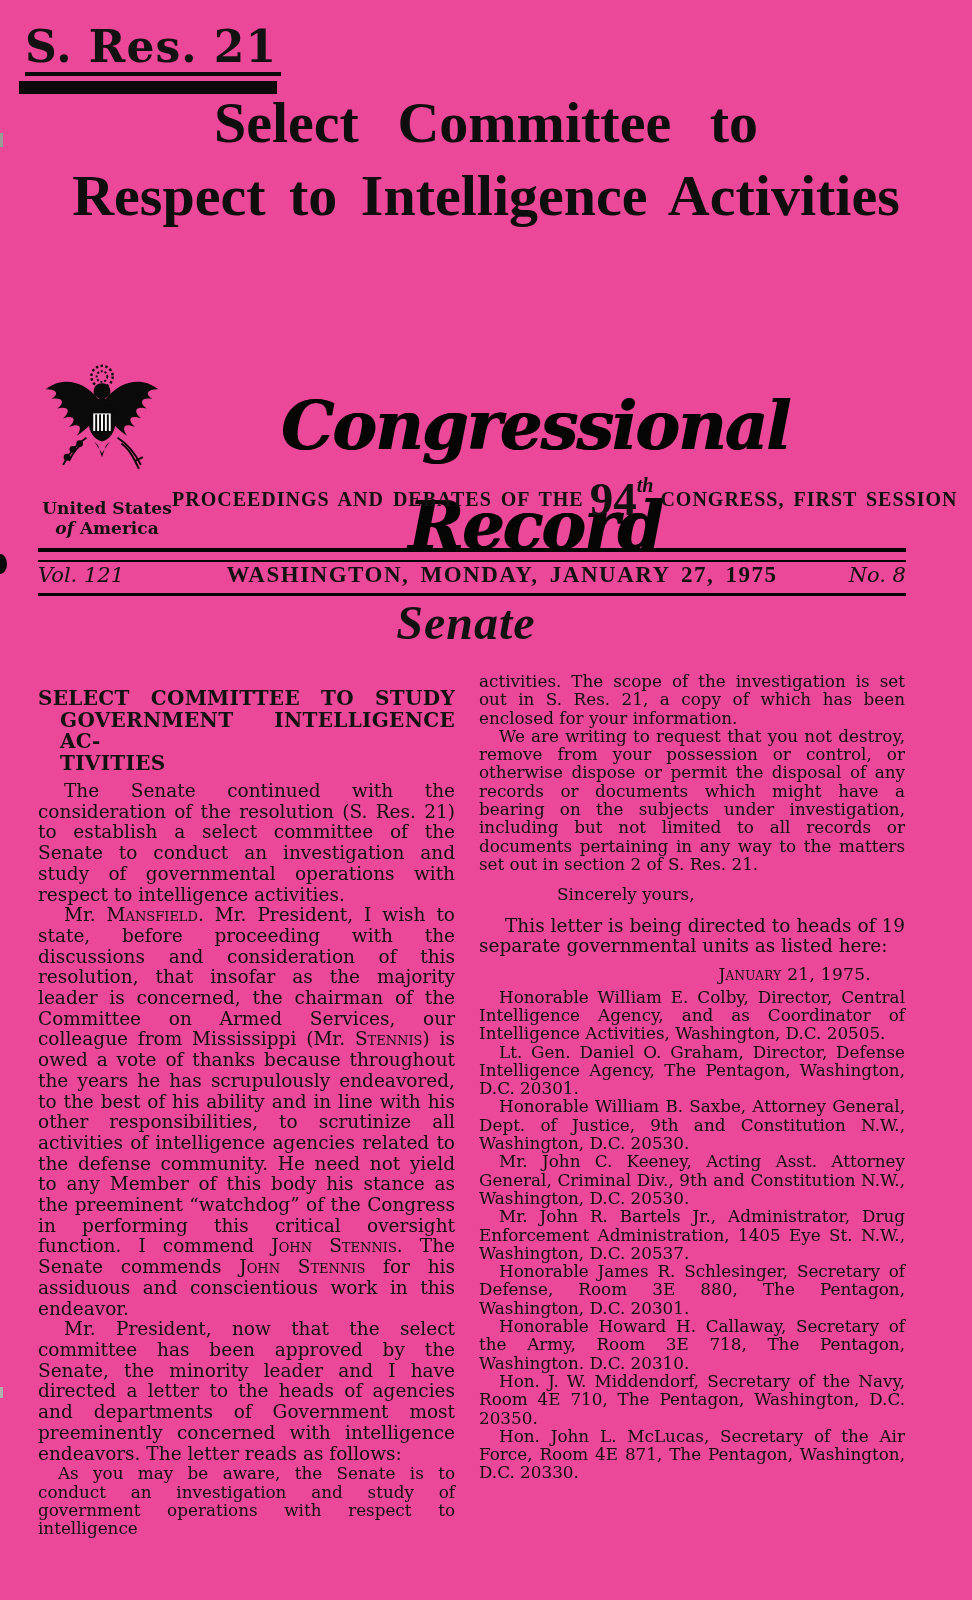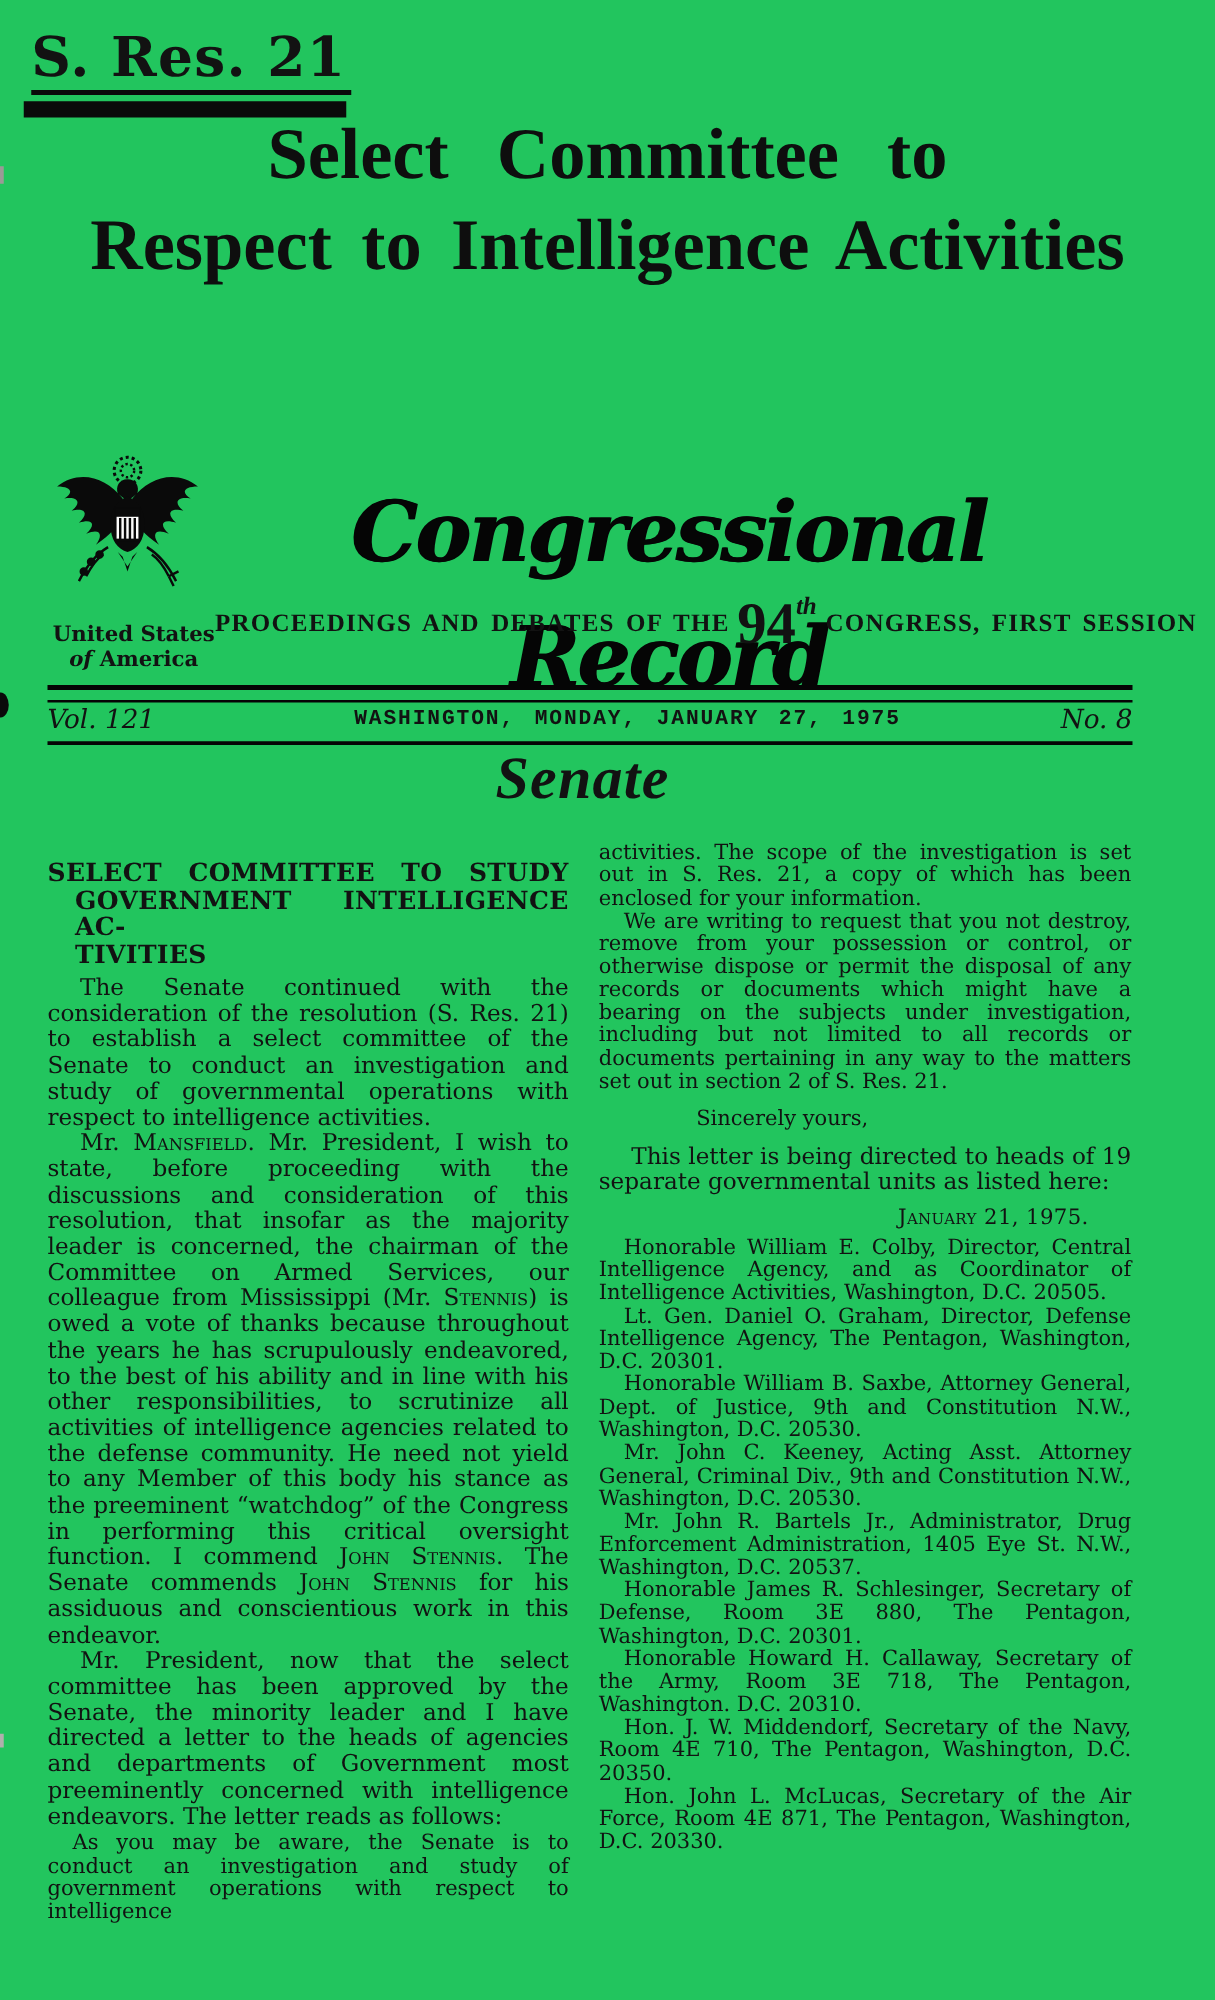--- a/index.html
+++ b/index.html
@@ -1,18 +1,18 @@
 <!DOCTYPE html>
 <html><head>
 <meta charset="utf-8">
 <style>
   html,body { margin:0; padding:0; background:#ffffff; }
   .page {
     position:relative; width:972px; height:1600px; margin:0 auto;
-    background:#22c55e; color:#121212; overflow:hidden;
+    background:#ec4899; color:#121212; overflow:hidden;
     font-family:"DejaVu Serif", serif;
   }
 
   
   .banner { position:absolute; left:25px; top:24px; }
   .res-label {
     display:inline-block; font-family:"DejaVu Serif", serif;
     font-weight:bold; font-size:44px; line-height:46px; letter-spacing:1px;
     border-bottom:4px solid #0a0a0a; padding:0 4px 2px 0;
   }
@@ -48,22 +48,22 @@
   }
   .n94 { font-size:47px; font-weight:bold; line-height:0; vertical-align:-9px; margin-left:6px; letter-spacing:0; }
   .th94 { display:inline-block; font-style:italic; font-size:20px; transform:translateY(-14px); margin-right:7px; letter-spacing:0; }
 
   
   .rule-double { position:absolute; left:38px; top:548px; width:868px; height:8px;
     border-top:4px solid #050505; border-bottom:2px solid #050505; }
   .dateline { position:absolute; left:38px; top:560px; width:868px; height:30px;
     display:flex; align-items:center; }
   .vol { font-style:italic; font-size:21px; flex:0 0 150px; }
-  .citydate { flex:1; text-align:center; font-family:Liberation Mono, monospace;
-    font-weight:bold; font-size:17px; letter-spacing:1.5px; word-spacing:4px; }
+  .citydate { flex:1; text-align:center; font-family:Liberation Serif, serif;
+    font-weight:bold; font-size:23px; letter-spacing:1.5px; word-spacing:4px; }
   .issue { font-style:italic; font-size:21px; flex:0 0 90px; text-align:right; }
   .rule-single { position:absolute; left:38px; top:593px; width:868px; height:0;
     border-top:3px solid #050505; }
 
   
   .senate {
     position:absolute; left:0; top:596px; width:932px; text-align:center;
     font-family:"Liberation Serif", serif; font-weight:bold; font-style:italic;
     font-size:48px; line-height:54px; letter-spacing:1px;
   }

